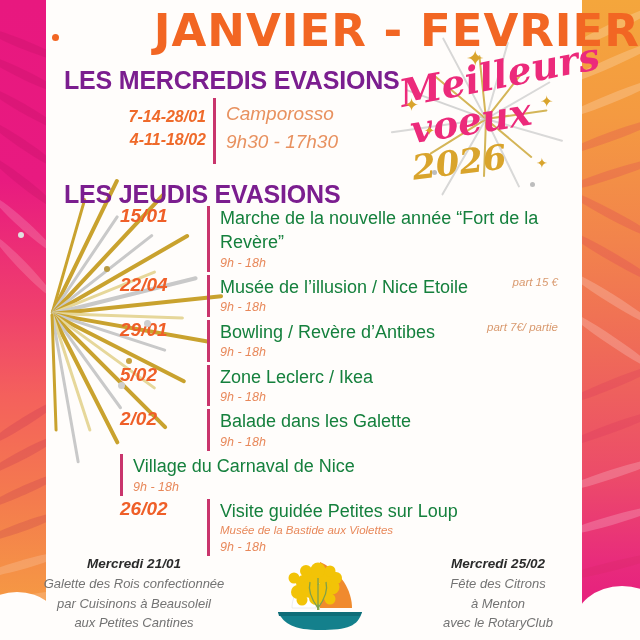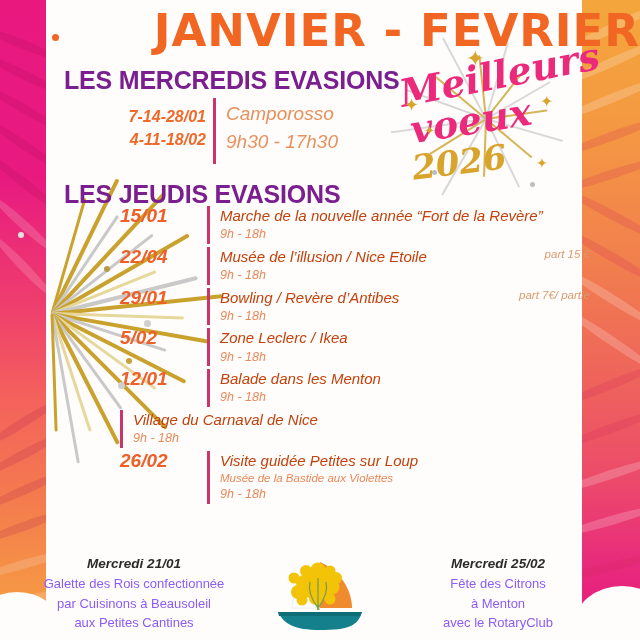--- a/index.html
+++ b/index.html
@@ -58,29 +58,29 @@
   .merc-info{position:absolute;left:226px;top:100px;font-size:19px;font-style:italic;
     color:#e8915f;line-height:1.45;}
 
   
   #rows{position:absolute;left:120px;top:206px;width:470px;}
   .row{position:relative;display:flex;align-items:flex-start;margin-bottom:3px;}
   .row .date{width:78px;text-align:left;padding-right:9px;flex:0 0 78px;
     font-size:19px;font-weight:bold;font-style:italic;color:#ef5f28;line-height:1.0;}
   .row .rule{flex:0 0 3px;width:3px;background:#c9356c;align-self:stretch;}
   .row .body{flex:1;padding-left:10px;position:relative;}
-  .row .ev-title{font-size:15px;font-style:italic;color:#c2410c;line-height:1.35;}
+  .row .ev-title{font-size:18px;color:#15803d;line-height:1.35;}
   .row .ev-sub{font-size:11.5px;font-style:italic;color:#e8885a;line-height:1.35;}
   .row .ev-time{font-size:12.5px;font-style:italic;color:#e8885a;line-height:1.4;}
-  .row .price{position:absolute;right:0;top:1px;font-size:11.5px;font-style:italic;color:#d9996e;white-space:nowrap;}
+  .row .price{position:absolute;right:32px;top:1px;font-size:11.5px;font-style:italic;color:#d9996e;white-space:nowrap;}
 
   
   .note{position:absolute;text-align:center;color:#2b2b2b;}
   .note .nt-head{font-size:13.5px;font-weight:bold;font-style:italic;margin-bottom:3px;}
-  .note .nt-line{font-size:13px;line-height:1.5;color:#8b5cf6;}
+  .note .nt-line{font-size:13px;font-style:italic;line-height:1.5;color:#737373;}
   #note-left{left:16px;top:556px;width:236px;}
   #note-right{left:388px;top:556px;width:220px;}
 
   
   .script{position:absolute;font-family:"DejaVu Serif","Liberation Serif",serif;
     font-style:italic;font-weight:bold;color:#ec2a7b;white-space:nowrap;}
   #sc1{left:398px;top:52px;font-size:38px;transform:rotate(-11deg);}
   #sc2{left:410px;top:98px;font-size:38px;transform:rotate(-9deg);}
   #sc3{left:412px;top:142px;font-size:34px;color:#d9a42c;transform:rotate(-7deg);
     font-family:"DejaVu Serif",serif;}
@@ -232,24 +232,24 @@
       </div>
       <div class="row">
         <div class="date">5/02</div>
         <div class="rule"></div>
         <div class="body">
           <div class="ev-title">Zone Leclerc / Ikea</div>
           <div class="ev-time">9h - 18h</div>
         </div>
       </div>
       <div class="row">
-        <div class="date">12/01</div>
-        <div class="rule"></div>
-        <div class="body">
-          <div class="ev-title">Balade dans les Menton</div>
+        <div class="date">2/02</div>
+        <div class="rule"></div>
+        <div class="body">
+          <div class="ev-title">Balade dans les Galette</div>
           <div class="ev-time">9h - 18h</div>
         </div>
       </div>
       <div class="row">
         <div class="rule"></div>
         <div class="body">
           <div class="ev-title">Village du Carnaval de Nice</div>
           <div class="ev-time">9h - 18h</div>
         </div>
       </div>

